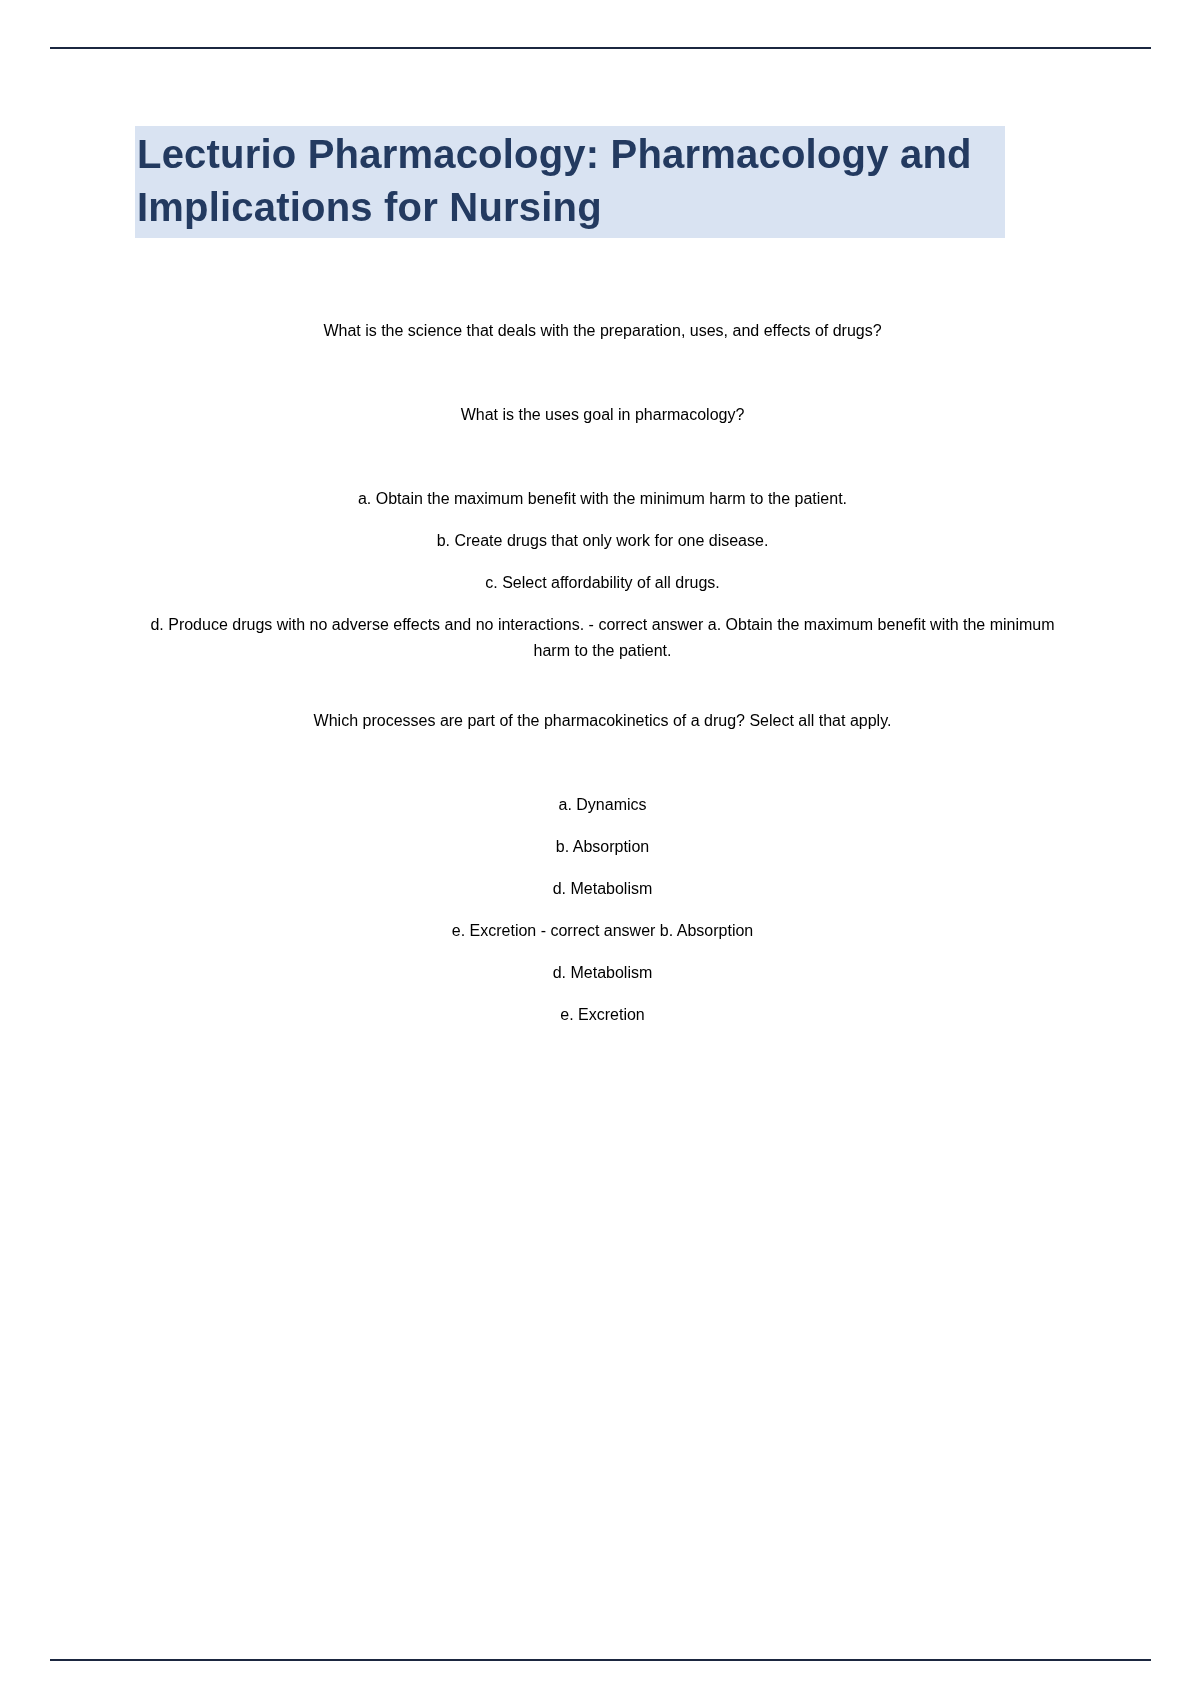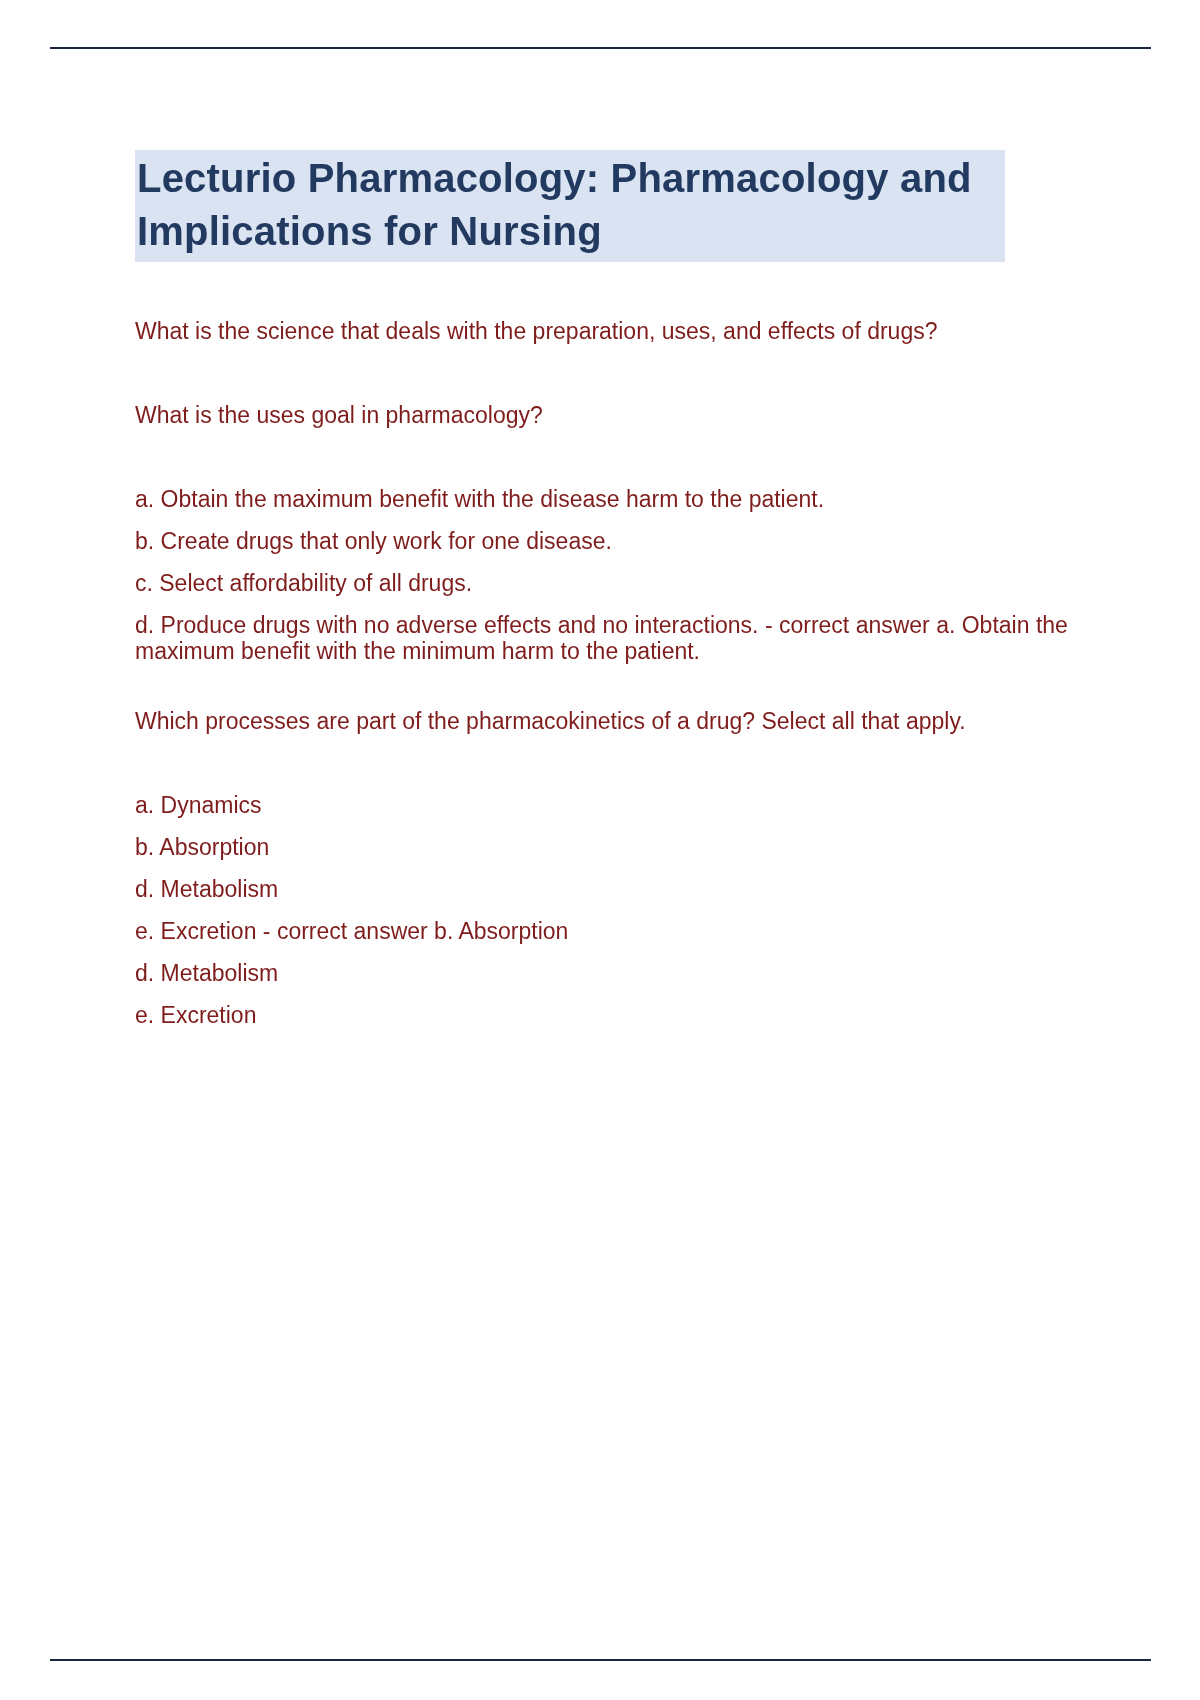--- a/index.html
+++ b/index.html
@@ -24,39 +24,40 @@
     left: 50px;
     right: 49px;
     border-top: 2px solid #1b2740;
   }
   .rule-top { top: 47px; }
   .rule-bottom { bottom: 39px; }
 
   .doc-title {
     position: absolute;
     left: 135px;
-    top: 150px;
+    top: 126px;
     width: 870px;
     background: #d9e3f2;
     color: #233a60;
     font-size: 40px;
     font-weight: 700;
     line-height: 1.32;
     padding: 2px 0 4px 2px;
     letter-spacing: 0.2px;
   }
 
   .content {
     position: absolute;
     left: 135px;
     top: 318px;
     width: 935px;
-    color: #7f1d1d;
-    font-size: 23px;
+    color: #000000;
+    font-size: 16px;
     line-height: 26px;
+    text-align: center;
   }
 
   .qa-block + .qa-block { margin-top: 44px; }
 
   .question {
     margin: 0 0 58px 0;
   }
 
   .option {
     margin: 0 0 16px 0;
@@ -72,21 +73,21 @@
   <h1 class="doc-title">Lecturio Pharmacology: Pharmacology and Implications for Nursing</h1>
 
   <div class="content">
   <div class="qa-block">
     <p class="question">What is the science that deals with the preparation, uses, and effects of drugs?</p>
   </div>
 
   <div class="qa-block">
     <p class="question">What is the uses goal in pharmacology?</p>
     <div>
-          <p class="option">a. Obtain the maximum benefit with the disease harm to the patient.</p>
+          <p class="option">a. Obtain the maximum benefit with the minimum harm to the patient.</p>
           <p class="option">b. Create drugs that only work for one disease.</p>
           <p class="option">c. Select affordability of all drugs.</p>
           <p class="option">d. Produce drugs with no adverse effects and no interactions. - correct answer a. Obtain the maximum benefit with the minimum harm to the patient.</p>
         </div>
   </div>
 
   <div class="qa-block">
     <p class="question">Which processes are part of the pharmacokinetics of a drug? Select all that apply.</p>
     <div>
           <p class="option">a. Dynamics</p>

